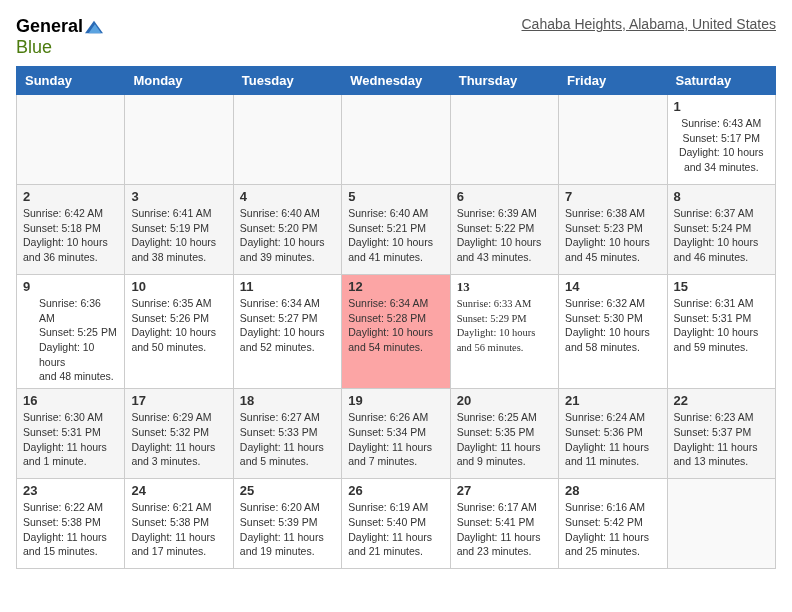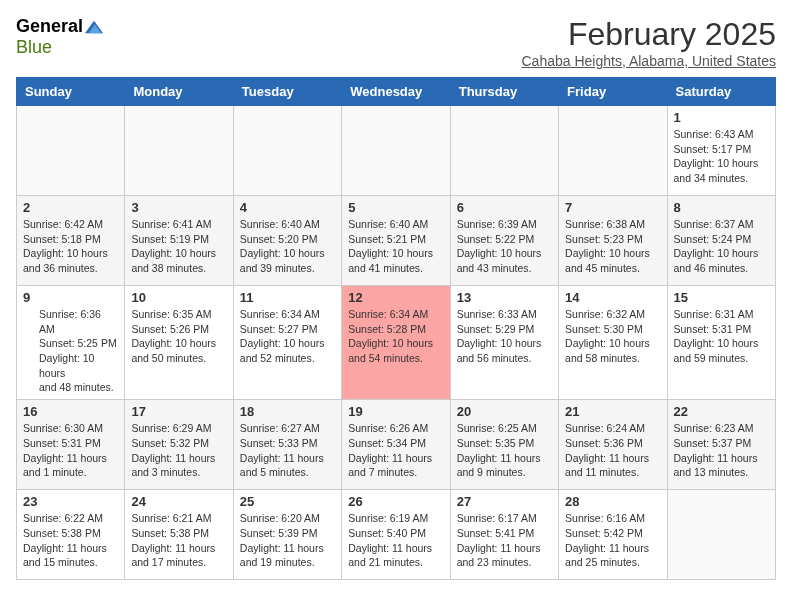--- a/index.html
+++ b/index.html
@@ -111,21 +111,20 @@
       <svg class="logo-icon" viewBox="0 0 20 14" xmlns="http://www.w3.org/2000/svg">
         <polygon points="0,14 10,0 20,14" fill="#2a6ab5"></polygon>
         <polygon points="8,14 15,4 22,14" fill="#5ba3e0" transform="translate(-4,0)"></polygon>
       </svg>
     </div>
     <div class="logo-row">
       <span class="logo-text-blue">Blue</span>
     </div>
   </div>
   <div class="title-block">
-    <div class="month-title">February 2025</div>
     <div class="location-title">Cahaba Heights, Alabama, United States</div>
   </div>
 </div>
 
 <table class="calendar">
   <thead>
     <tr>
     <th>Sunday</th>
         <th>Monday</th>
         <th>Tuesday</th>
@@ -138,21 +137,21 @@
   <tbody id="calendar-body">
   <tr>
         <td class="empty" style="background: rgb(249, 249, 249);"></td>
         <td class="empty" style="background: rgb(249, 249, 249);"></td>
         <td class="empty" style="background: rgb(249, 249, 249);"></td>
         <td class="empty" style="background: rgb(249, 249, 249);"></td>
         <td class="empty" style="background: rgb(249, 249, 249);"></td>
         <td class="empty" style="background: rgb(249, 249, 249);"></td>
         <td style="background: rgb(255, 255, 255);">
           <span class="day-number">1</span>
-          <div class="day-info" style="white-space: pre-line;">Sunrise: 6:43 AM
+          <div class="day-info" style="white-space: pre-line; text-align: center;">Sunrise: 6:43 AM
 Sunset: 5:17 PM
 Daylight: 10 hours
 and 34 minutes.</div>
         </td>
       </tr>
       <tr>
         <td style="background: rgb(245, 245, 245);">
           <span class="day-number">2</span>
           <div class="day-info" style="white-space: pre-line;">Sunrise: 6:42 AM
 Sunset: 5:18 PM
@@ -224,21 +223,21 @@
 Daylight: 10 hours
 and 52 minutes.</div>
         </td>
         <td style="background: #fca5a5;">
           <span class="day-number">12</span>
           <div class="day-info" style="white-space: pre-line;">Sunrise: 6:34 AM
 Sunset: 5:28 PM
 Daylight: 10 hours
 and 54 minutes.</div>
         </td>
-        <td style="background: rgb(255, 255, 255);">
+        <td style="background: rgb(255, 255, 255); font-family: Liberation Serif, serif;">
           <span class="day-number">13</span>
           <div class="day-info" style="white-space: pre-line;">Sunrise: 6:33 AM
 Sunset: 5:29 PM
 Daylight: 10 hours
 and 56 minutes.</div>
         </td>
         <td style="background: rgb(255, 255, 255); margin-left: 14px;">
           <span class="day-number">14</span>
           <div class="day-info" style="white-space: pre-line;">Sunrise: 6:32 AM
 Sunset: 5:30 PM

